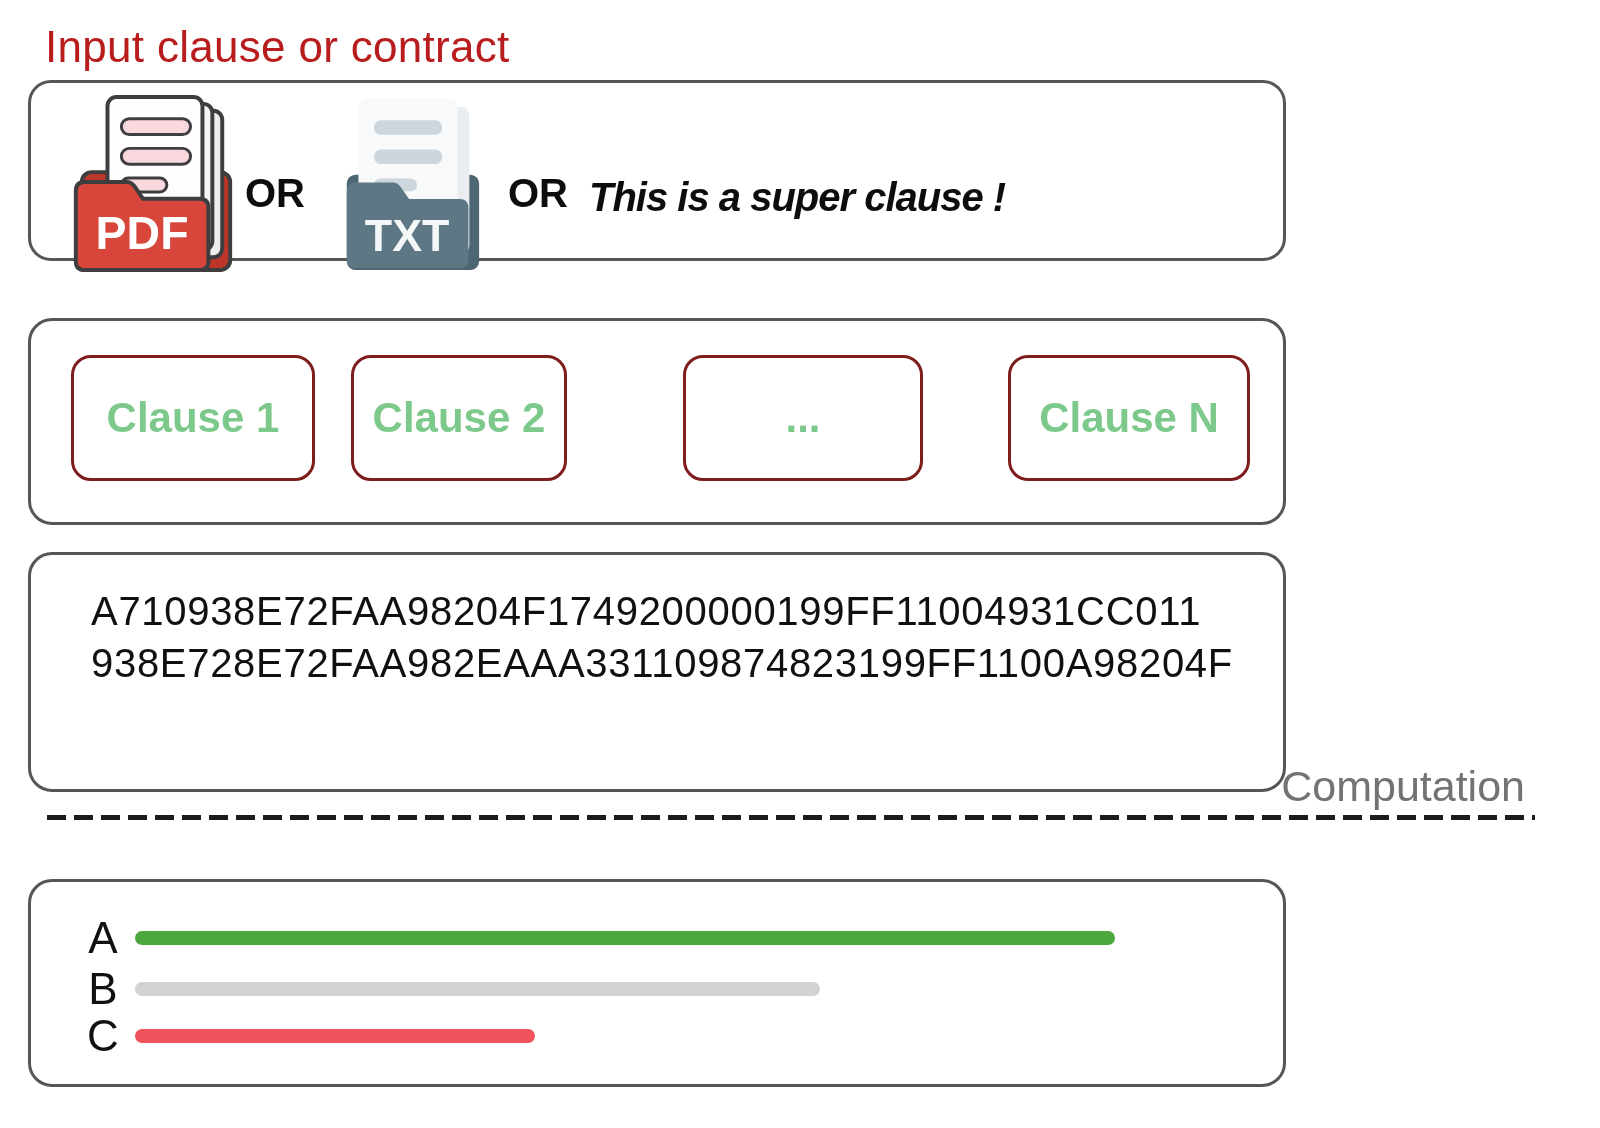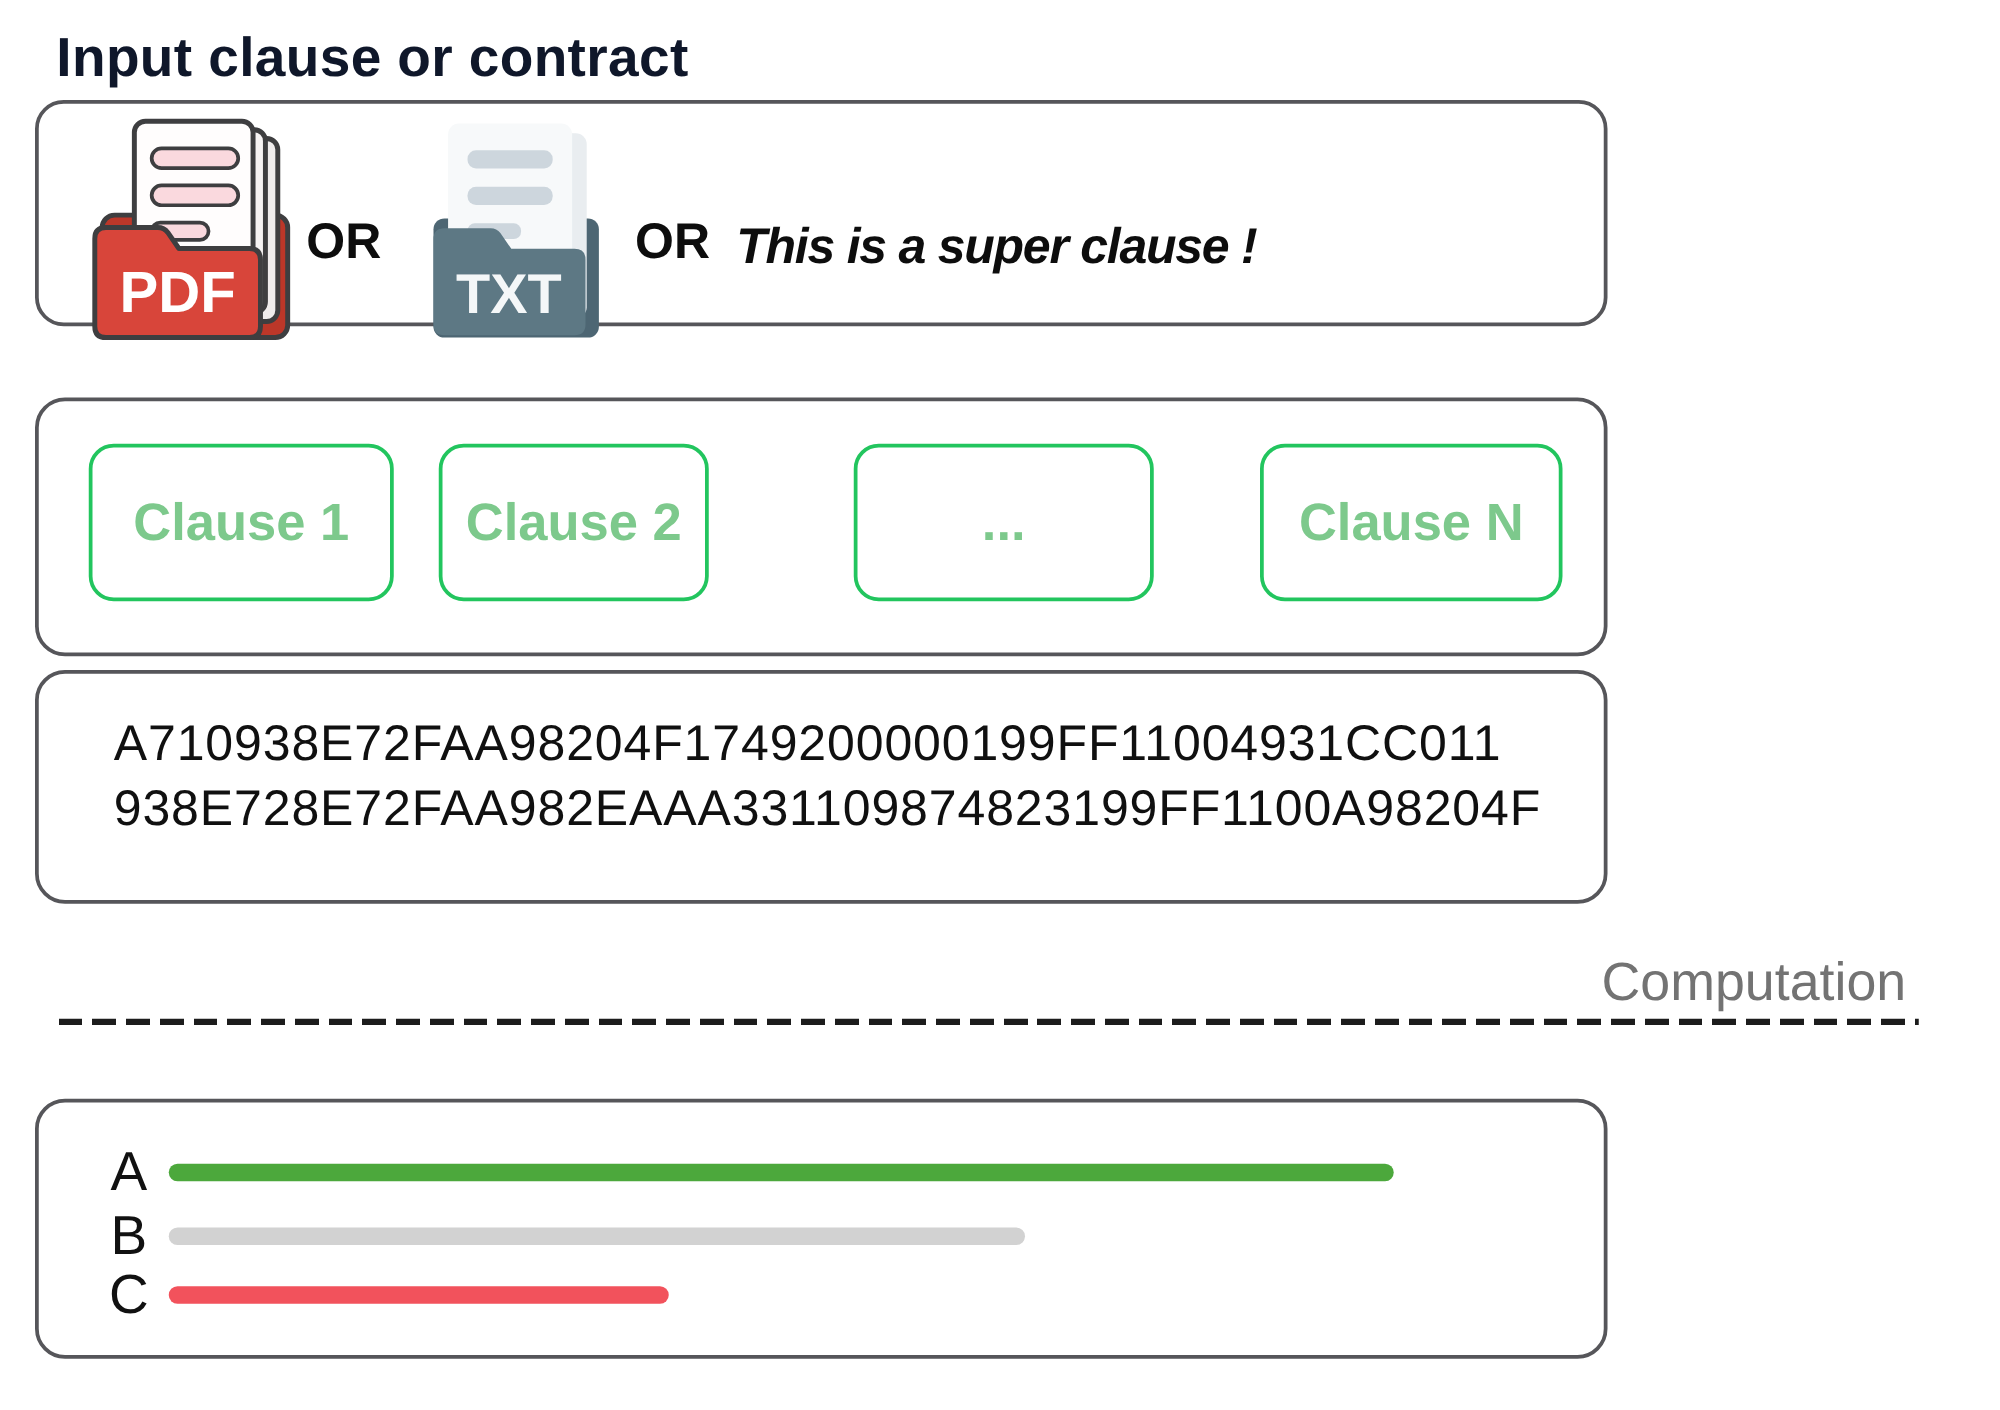--- a/index.html
+++ b/index.html
@@ -1,38 +1,38 @@
 <!DOCTYPE html>
 <html><head>
 <meta charset="utf-8">
 <style>
   html,body{margin:0;padding:0;background:#ffffff;}
   body{font-family:"Liberation Sans", sans-serif;}
   .canvas{position:relative;width:1600px;height:1128px;background:#ffffff;overflow:hidden;}
 
-  .top-label{position:absolute;left:45px;top:22px;font-size:44px;font-weight:700;color:#0f172a;letter-spacing:.3px;}
+  .top-label{position:absolute;left:45px;top:22px;font-size:44px;font-weight:400;color:#b91c1c;letter-spacing:.3px;}
 
   .panel{position:absolute;left:28px;width:1258px;background:#fff;border:3px solid #56565A;border-radius:24px;box-sizing:border-box;}
   #input-panel{top:80px;height:181px;border-radius:23px;}
   #clauses-panel{top:318px;height:207px;}
-  #hash-panel{top:536px;height:187px;padding:30px 0 0 60px;}
+  #hash-panel{top:552px;height:240px;padding:30px 0 0 60px;}
   #chart-panel{top:879px;height:208px;}
 
   
   .icon-wrap{position:absolute;}
   .pdf-icon{left:26px;top:8px;width:190px;height:183px;}
   .txt-icon{left:300px;top:10px;width:160px;height:180px;}
   .or{position:absolute;top:90px;font-size:40px;font-weight:700;color:#0d0d0d;line-height:40px;}
   .or1{left:214px;}
   .or2{left:477px;}
   .sample{position:absolute;left:558px;top:92px;font-size:40px;font-style:italic;font-weight:700;letter-spacing:-1px;white-space:nowrap;color:#0d0d0d;line-height:44px;}
   .rawtag{position:absolute;right:12px;top:88px;font-size:42px;font-weight:700;color:#0d0d0d;line-height:44px;letter-spacing:-.5px;}
 
   
-  .clause{position:absolute;top:34px;height:126px;border:3px solid #22c55e;border-radius:20px;color:#7DC98C;font-weight:700;font-size:42px;display:flex;align-items:center;justify-content:center;box-sizing:border-box;background:#fff;}
+  .clause{position:absolute;top:34px;height:126px;border:3px solid #7f1d1d;border-radius:20px;color:#7DC98C;font-weight:700;font-size:42px;display:flex;align-items:center;justify-content:center;box-sizing:border-box;background:#fff;}
   .c1{left:40px;width:244px;}
   .c2{left:320px;width:216px;}
   .c3{left:652px;width:240px;}
   .c4{left:977px;width:242px;text-align:right;}
 
   
   .hash-line{font-size:40px;line-height:52px;letter-spacing:.7px;color:#101010;white-space:nowrap;}
 
   
   .comp-label{position:absolute;top:762px;right:75px;font-size:43px;color:#737373;}

